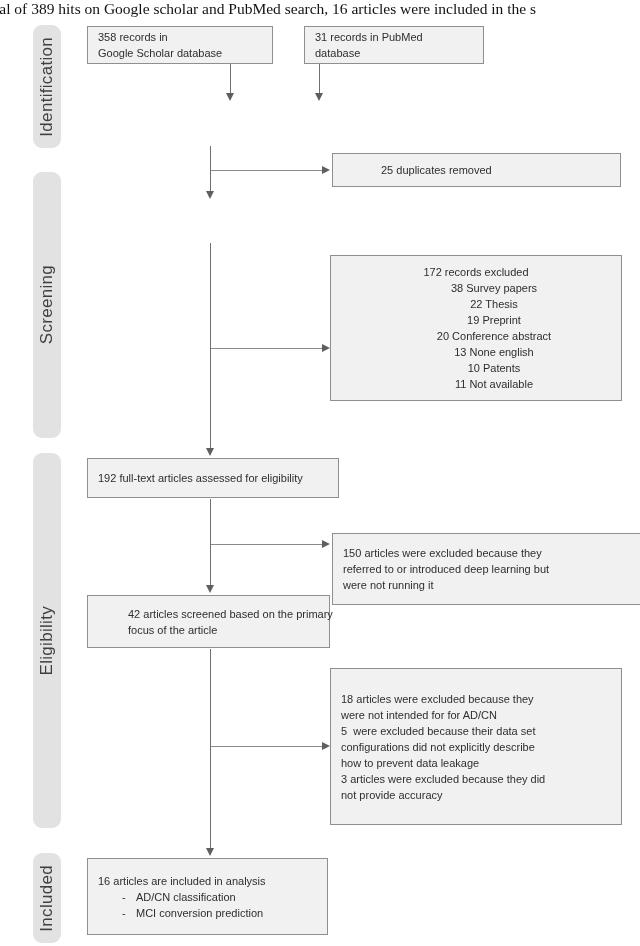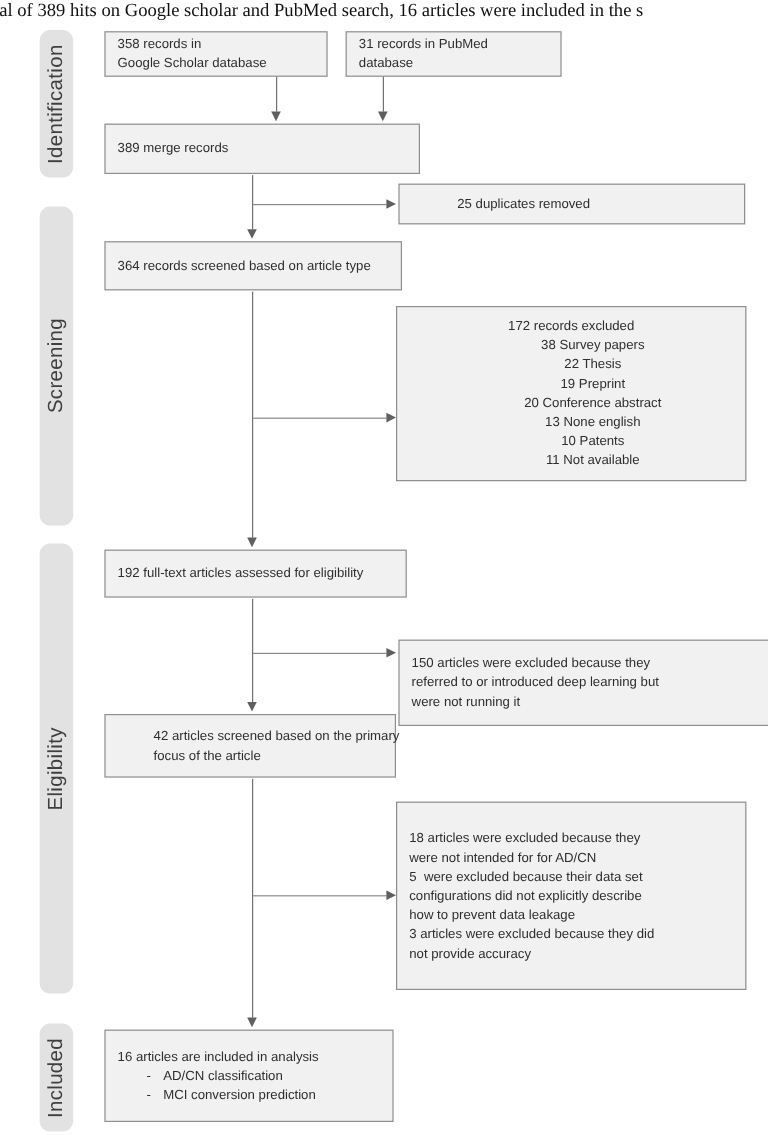--- a/index.html
+++ b/index.html
@@ -58,29 +58,23 @@
     <div class="lbl">Eligibility</div>
   </div>
   <div class="band" style="top:853px;height:90px;">
     <div class="lbl">Included</div>
   </div>
 
   <div class="box" style="left:87px;top:26px;width:186px;height:38px;">
     <div class="line">358 records in</div>
     <div class="line">Google Scholar database</div>
   </div>
-  <div class="box" style="left:288px;top:26px;width:180px;height:38px;">
+  <div class="box" style="left:304px;top:26px;width:180px;height:38px;">
     <div class="line">31 records in PubMed</div>
     <div class="line">database</div>
-  </div>
-  <div class="box" style="left:87px;top:103px;width:263px;height:42px;">
-    <div class="line">389 merge records</div>
-  </div>
-  <div class="box" style="left:87px;top:201px;width:248px;height:41px;">
-    <div class="line">364 records screened based on article type</div>
   </div>
 
   <div class="box" style="left:332px;top:153px;width:289px;height:34px;padding-left:48px;">
     <div class="line">25 duplicates removed</div>
   </div>
   <div class="box" style="left:330px;top:255px;width:292px;height:146px;text-align:center;">
     <div class="line">172 records excluded</div>
     <div class="line indent">38 Survey papers</div>
     <div class="line indent">22 Thesis</div>
     <div class="line indent">19 Preprint</div>

